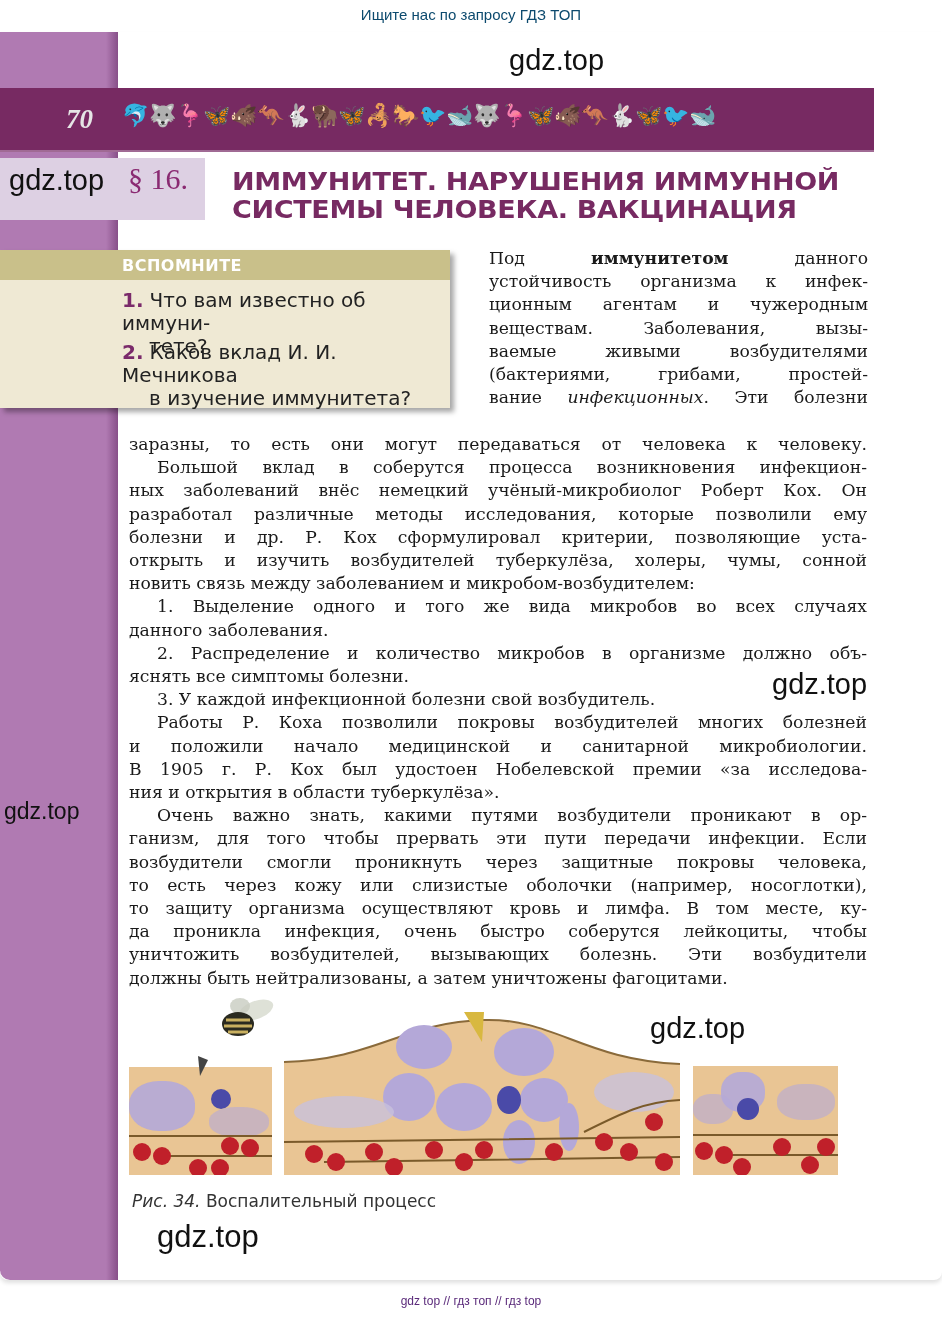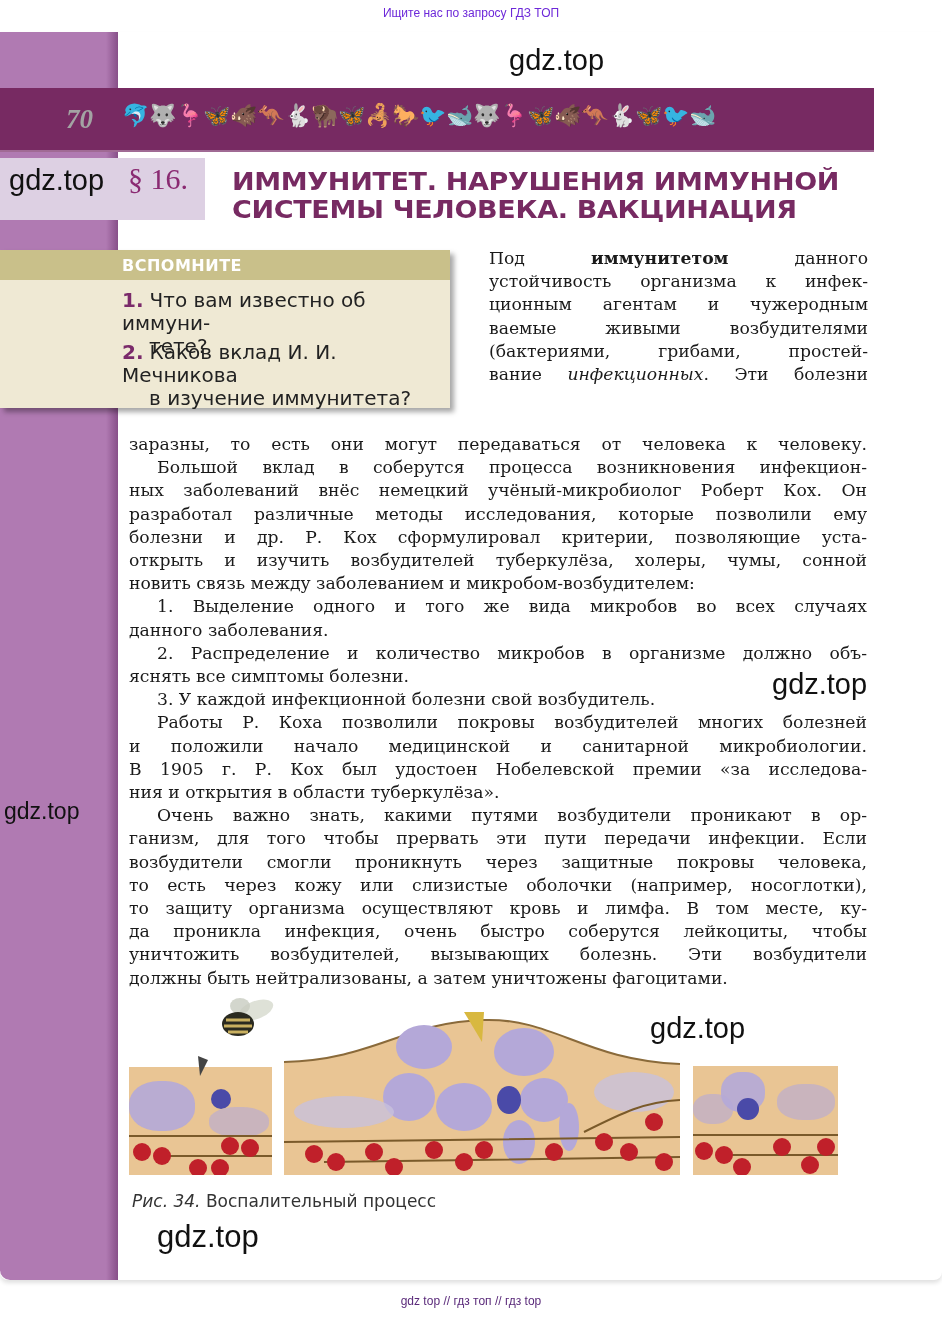--- a/index.html
+++ b/index.html
@@ -1,22 +1,22 @@
 <!DOCTYPE html>
 <html><head>
 <meta charset="utf-8">
 <style>
   html,body{margin:0;padding:0;}
   body{width:942px;height:1318px;position:relative;background:#ffffff;overflow:hidden;font-family:"Liberation Serif",serif;}
-  .top-search{position:absolute;top:6px;left:0;width:942px;text-align:center;font-family:"Liberation Sans",sans-serif;font-size:12px;color:#6d28d9;}
+  .top-search{position:absolute;top:6px;left:0;width:942px;text-align:center;font-family:"Liberation Sans",sans-serif;font-size:15px;color:#0c4a6e;}
   .page{position:absolute;left:0;top:32px;width:942px;height:1248px;background:#fff;box-shadow:0 3px 4px rgba(0,0,0,.12);border-radius:0 0 8px 8px;}
   .side-strip{position:absolute;left:0;top:32px;width:118px;height:1248px;background:#b07ab2;border-radius:0 0 0 10px;}
   .side-strip:after{content:"";position:absolute;right:0;top:0;width:12px;height:100%;background:linear-gradient(to right,rgba(0,0,0,0),rgba(60,0,60,.35));}
   .band{position:absolute;left:0;top:88px;width:874px;height:62px;background:#772a62;border-bottom:2px solid #a06a94;}
-  .page-num{position:absolute;left:66px;top:16px;font-family:"Liberation Serif",serif;font-style:italic;font-weight:bold;font-size:27px;color:#a3a3a3;}
+  .page-num{position:absolute;left:66px;top:16px;font-family:"Liberation Serif",serif;font-style:italic;font-weight:bold;font-size:27px;color:#e5e5e5;}
   .animals{position:absolute;left:122px;top:8px;height:40px;display:flex;align-items:center;gap:3px;color:#ecd9ec;font-size:22px;letter-spacing:0;}
   .animals span{display:inline-block;width:24px;text-align:center;}
   .wm{position:absolute;font-family:"Liberation Sans",sans-serif;color:#111;}
   .sect-box{position:absolute;left:0;top:158px;width:205px;height:62px;background:#ddd0e3;}
   .sect-num{position:absolute;left:128px;top:162px;font-family:"Liberation Serif",serif;font-size:30px;color:#8a2a72;}
   .title{position:absolute;left:232px;top:168px;font-family:"DejaVu Sans",sans-serif;font-weight:bold;font-size:25px;line-height:28px;color:#772a62;letter-spacing:-0.3px;transform:scaleX(1.08);transform-origin:left top;}
   .remember{position:absolute;left:0;top:250px;width:450px;height:158px;background:#efe9d4;box-shadow:4px 4px 5px rgba(0,0,0,.35);}
   .remember-head{position:absolute;left:0;top:0;width:450px;height:30px;background:#c9c08a;}
   .remember-title{position:absolute;left:122px;top:6px;font-family:"DejaVu Sans",sans-serif;font-weight:bold;font-size:16px;color:#fff;letter-spacing:0.5px;}
   .q{position:absolute;left:122px;font-family:"DejaVu Sans",sans-serif;font-size:20px;line-height:23px;color:#222;width:316px;}
@@ -92,20 +92,21 @@
   <div class="q" style="top:91px;">
     <b>2.</b><span>Каков вклад И. И. Мечникова</span><br>
     <span style="padding-left:27px">в изучение иммунитета?</span>
   </div>
 </div>
 
 <div class="body-text" style="left:489px;top:247px;width:379px;">
   <span class="line"><span>Под</span> <b>иммунитетом</b> <span>данного</span></span>
   <span class="line">устойчивость организма к инфек-</span>
   <span class="line">ционным агентам и чужеродным</span>
+  <span class="line">веществам. Заболевания, вызы-</span>
   <span class="line">ваемые живыми возбудителями</span>
   <span class="line">(бактериями, грибами, простей-</span>
   <span class="line"><span>вание</span> <i>инфекционных</i><span>. Эти болезни</span></span>
 </div>
 
 <div class="body-text" style="left:129px;top:433px;width:738px;">
   <span class="line">заразны, то есть они могут передаваться от человека к человеку.</span>
   <span class="line indent">Большой вклад в соберутся процесса возникновения инфекцион-</span>
   <span class="line">ных заболеваний внёс немецкий учёный-микробиолог Роберт Кох. Он</span>
   <span class="line">разработал различные методы исследования, которые позволили ему</span>

